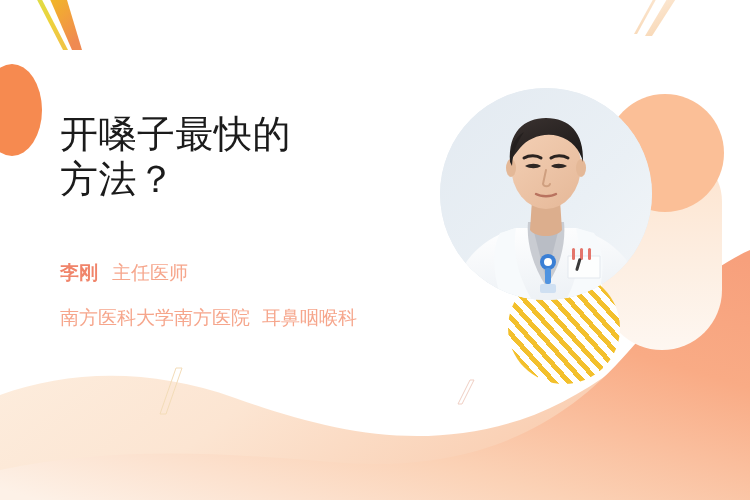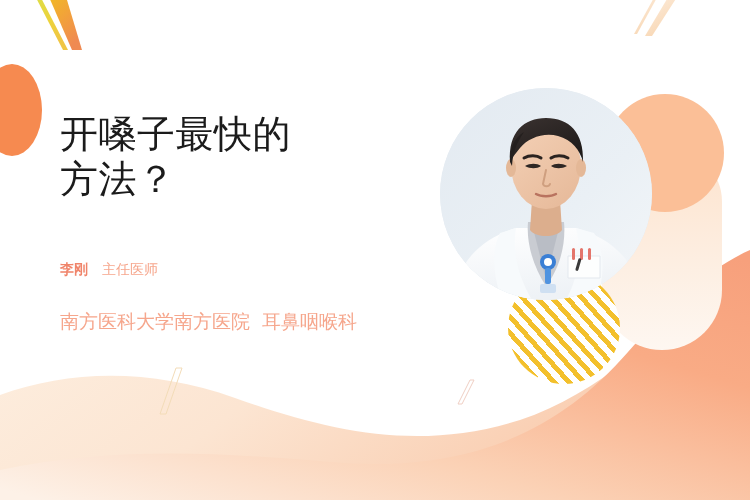--- a/index.html
+++ b/index.html
@@ -102,35 +102,35 @@
     font-size: 38px;
     line-height: 1.18;
     color: #1b1b1b;
     font-weight: 400;
     letter-spacing: 0.5px;
     margin: 0;
     white-space: pre-wrap;
   }
   .doctor-line {
     margin-top: 58px;
-    font-size: 14px;
+    font-size: 19px;
     line-height: 1.4;
     color: #f6a085;
     white-space: nowrap;
   }
   .doctor-name {
     color: #f0846a;
     font-weight: bold;
     margin-right: 14px;
   }
   .doctor-title {
     color: #f6a68c;
   }
   .affiliation {
-    margin-top: 30px;
+    margin-top: 19px;
     font-size: 19px;
     line-height: 1.4;
     color: #f6a68c;
     white-space: nowrap;
   }
   .dept {
     margin-left: 12px;
   }
 </style>
 </head>

